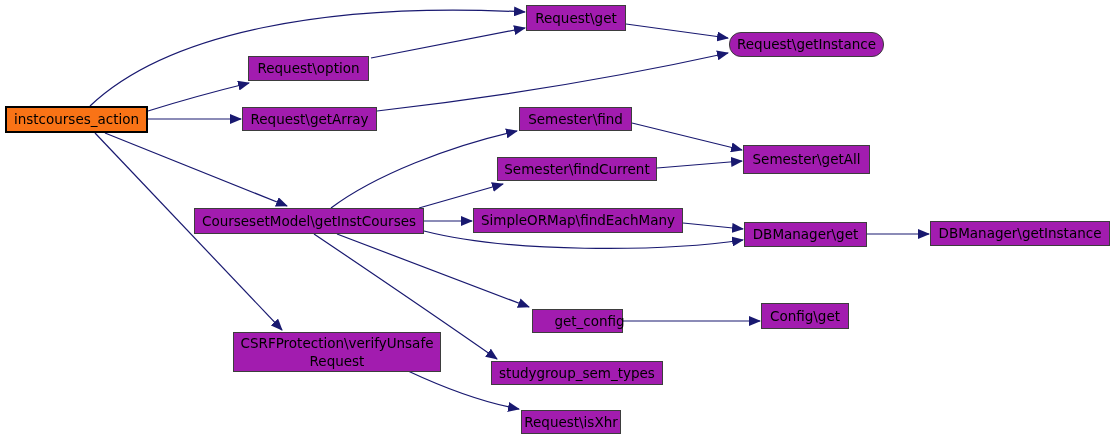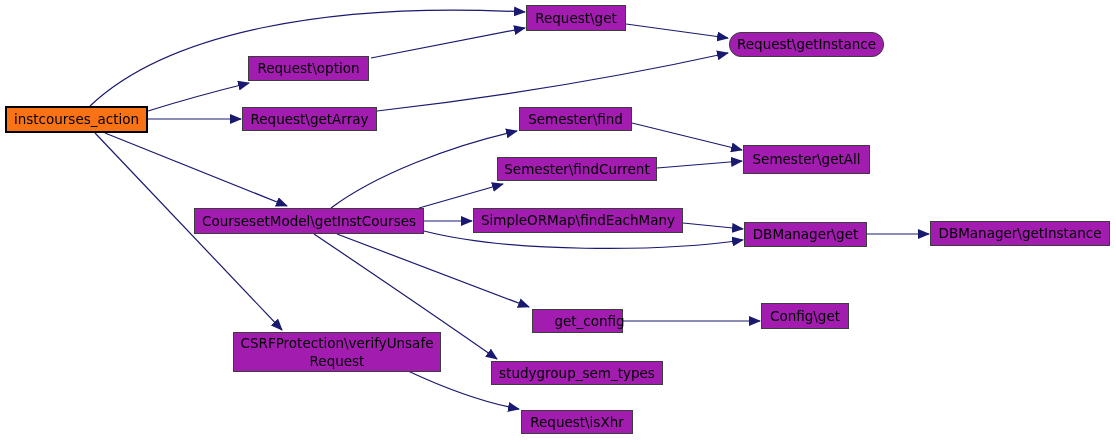--- a/index.html
+++ b/index.html
@@ -91,15 +91,15 @@
       <div class="node" style="left: 743px; top: 145px; width: 127px; height: 29px;"><span>Semester\getAll</span></div>
       <div class="node" style="left: 194px; top: 208px; width: 230px; height: 26px;"><span>CoursesetModel\getInstCourses</span></div>
       <div class="node" style="left: 473px; top: 208px; width: 210px; height: 25px;"><span>SimpleORMap\findEachMany</span></div>
       <div class="node" style="left: 744px; top: 222px; width: 123px; height: 25px;"><span>DBManager\get</span></div>
       <div class="node" style="left: 930px; top: 221px; width: 180px; height: 25px;"><span>DBManager\getInstance</span></div>
       <div class="node" style="left: 532px; top: 309px; width: 91px; height: 24px; padding-left: 24px;"><span>get_config</span></div>
       <div class="node" style="left: 761px; top: 303px; width: 88px; height: 26px;"><span>Config\get</span></div>
       <div class="node" style="left: 491px; top: 361px; width: 172px; height: 24px;"><span>studygroup_sem_types</span></div>
       <div class="node" style="left: 205px; top: 332px; width: 208px; height: 40px; margin-left: 28px;"><span>CSRFProtection\verifyUnsafe
 Request</span></div>
-      <div class="node" style="left: 521px; top: 410px; width: 112px; height: 24px; align-items: center;"><span>Request\isXhr</span></div>
+      <div class="node" style="left: 521px; top: 410px; width: 100px; height: 24px; align-items: center;"><span>Request\isXhr</span></div>
     </div>
 </div>
 
 </body></html>

